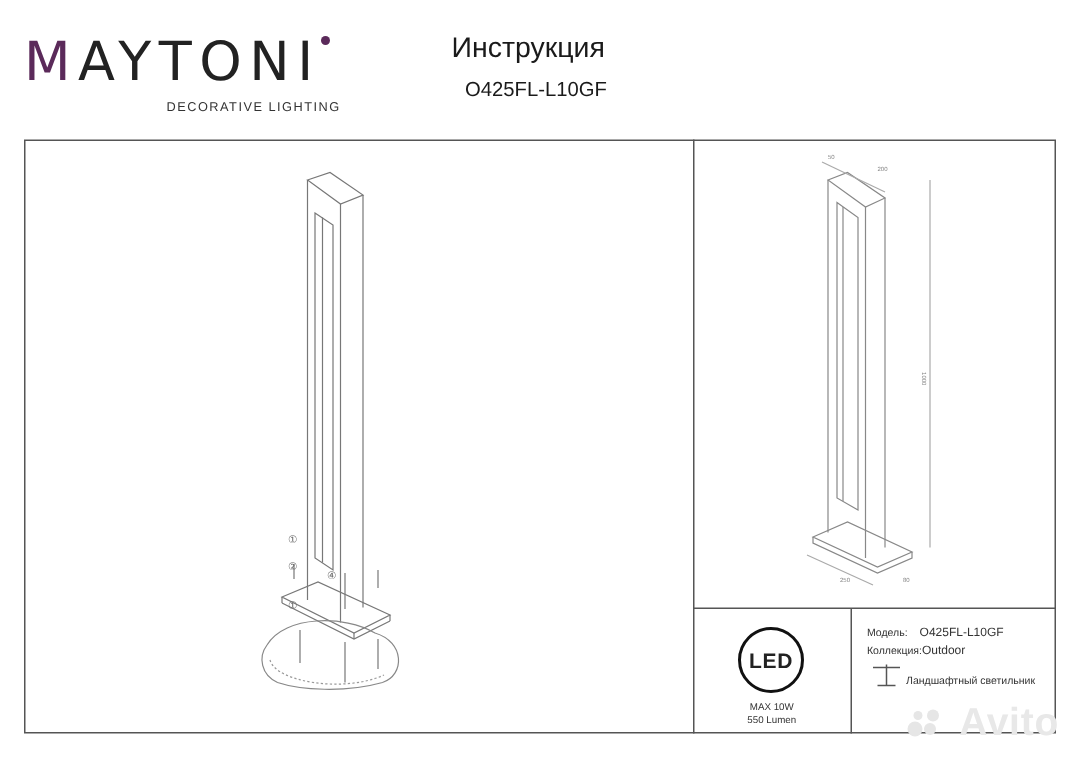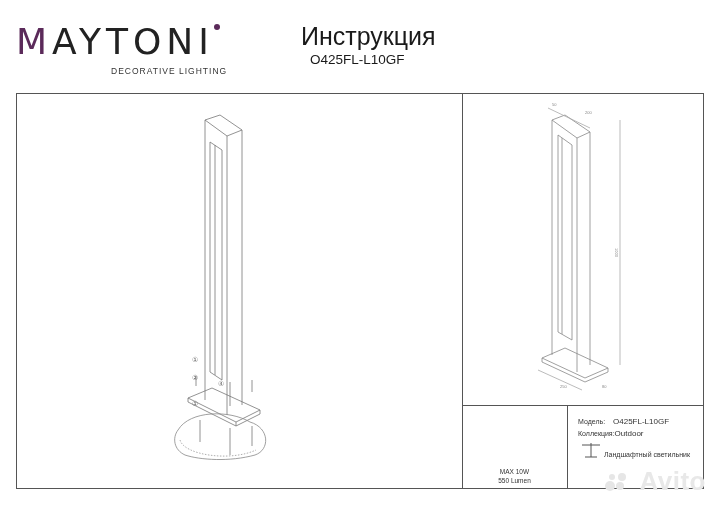--- a/index.html
+++ b/index.html
@@ -2,21 +2,21 @@
 <html><head>
 <meta charset="utf-8">
 <style>
   html,body{margin:0;padding:0;background:#fff;}
   body{width:720px;height:511px;position:relative;overflow:hidden;font-family:"Liberation Sans",sans-serif;color:#222;}
   .logo{position:absolute;left:16px;top:22px;}
   .logo-word{font-family:"DejaVu Sans",sans-serif;font-size:36px;letter-spacing:5px;color:#222;font-weight:400;line-height:40px;position:relative;}
   .logo-word .m{color:#5b2a5a;}
   .logo-dot{position:absolute;width:6px;height:6px;border-radius:50%;background:#5b2a5a;left:198px;top:2px;}
   .logo-tag{position:absolute;left:95px;top:44px;font-size:8.5px;letter-spacing:1px;color:#333;white-space:nowrap;}
-  .doc-title{position:absolute;left:301px;top:22px;font-size:25px;color:#1a1a1a;}
+  .doc-title{position:absolute;left:301px;top:22px;font-size:19px;color:#1a1a1a;}
   .doc-model{position:absolute;left:310px;top:52px;font-size:13.5px;color:#1a1a1a;}
   .frame{position:absolute;left:16px;top:93px;width:688px;height:396px;border:1px solid #555;box-sizing:border-box;}
   .divider{position:absolute;left:462px;top:93px;width:1px;height:396px;background:#555;}
   .info{position:absolute;left:462px;top:405px;width:242px;height:84px;border-top:1px solid #555;box-sizing:border-box;}
   .info-split{position:absolute;left:105px;top:0;width:1px;height:83px;background:#555;}
   .led-circle{position:absolute;left:30px;top:12px;width:44px;height:44px;border:2px solid #111;border-radius:50%;box-sizing:border-box;display:flex;align-items:center;justify-content:center;font-weight:bold;font-size:14px;letter-spacing:0.5px;}
   .led-spec{position:absolute;width:105px;text-align:center;font-size:6.5px;color:#333;}
   .spec-label{position:absolute;font-size:7px;color:#333;white-space:nowrap;}
   .spec-val{font-size:8px;}
   .avito{position:absolute;right:14px;bottom:14px;font-size:26px;font-weight:bold;color:#e8e8e8;letter-spacing:0.5px;text-align:right;}
@@ -83,20 +83,21 @@
   <line x1="8" y1="270" x2="52" y2="290" stroke="#aaa"></line>
 </svg>
 <div style="position:absolute;left:552px;top:102px;font-size:4px;color:#888;">50</div>
 <div style="position:absolute;left:585px;top:110px;font-size:4px;color:#888;">200</div>
 <div style="position:absolute;left:612px;top:250px;font-size:4px;color:#888;transform:rotate(90deg);">1000</div>
 <div style="position:absolute;left:560px;top:384px;font-size:4px;color:#888;">250</div>
 <div style="position:absolute;left:602px;top:384px;font-size:4px;color:#888;">80</div>
 
 <div class="info">
   <div class="info-split"></div>
+  <div class="led-circle">LED</div>
   <div class="led-spec" style="left:0;top:62px;">MAX 10W</div>
   <div class="led-spec" style="left:0;top:71px;">550 Lumen</div>
 
   <div class="spec-label" style="left:116px;top:11px;">
     <span>Модель:</span>
     <span class="spec-val" style="margin-left:6px;">O425FL-L10GF</span>
   </div>
   <div class="spec-label" style="left:116px;top:23px;">
     <span>Коллекция:</span><span class="spec-val">Outdoor</span>
   </div>

